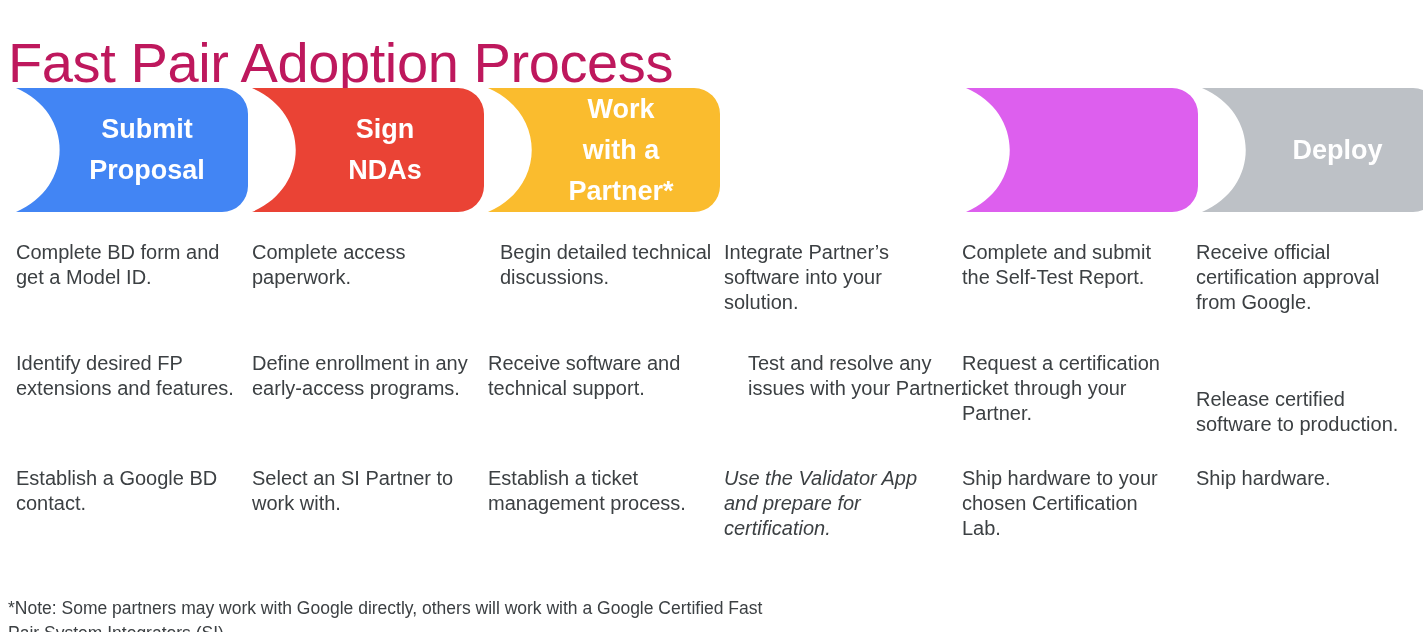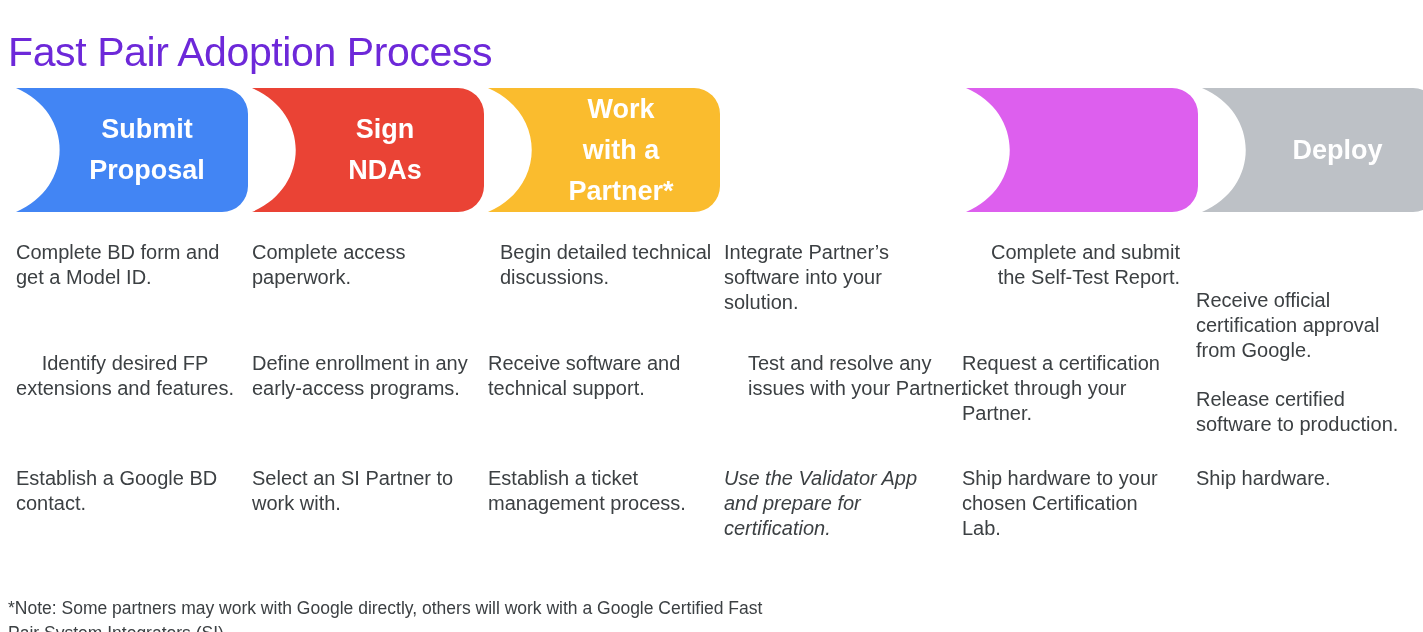--- a/index.html
+++ b/index.html
@@ -15,24 +15,24 @@
     font-family: "Liberation Sans", "DejaVu Sans", sans-serif;
     color: #3c4043;
     position: relative;
   }
 
   
   #page-title {
     position: absolute;
     left: 8px;
     top: -4px;
-    font-size: 41px;
+    font-size: 56px;
     font-weight: 400;
     letter-spacing: -0.4px;
-    color: #6d28d9;
+    color: #be185d;
     white-space: nowrap;
     line-height: 58px;
   }
 
   
   #banner-strip {
     position: absolute;
     left: 16px;
     top: 88px;
     width: 1423px;
@@ -137,43 +137,43 @@
       <svg class="banner-shape" viewBox="0 0 237 124" preserveAspectRatio="none">
         <path d="M 0 0 L 211 0 A 26 26 0 0 1 237 26 L 237 98 A 26 26 0 0 1 211 124 L 0 124 C 58.32000000000001 99.2 58.32000000000001 24.8 0 0 Z" fill="#bdc1c6"></path>
       </svg>
       <div class="banner-label">Deploy</div>
     </div>
   </div>
 
 <div id="columns">
     <div class="column" style="left: 16px; width: 218px;">
       <div class="col-item r0" style="width: 218px;">Complete BD form and get a Model ID.</div>
-      <div class="col-item r1" style="width: 218px; text-align: center;">Identify desired FP extensions and features.</div>
+      <div class="col-item r1" style="width: 218px;">Identify desired FP extensions and features.</div>
       <div class="col-item r2" style="width: 218px;">Establish a Google BD contact.</div>
     </div>
     <div class="column" style="left: 252px; width: 218px;">
       <div class="col-item r0" style="width: 218px;">Complete access paperwork.</div>
       <div class="col-item r1" style="width: 218px;">Define enrollment in any early-access programs.</div>
       <div class="col-item r2" style="width: 218px;">Select an SI Partner to work with.</div>
     </div>
     <div class="column" style="left: 488px; width: 218px;">
       <div class="col-item r0" style="width: 218px; margin-left: 12px;">Begin detailed technical discussions.</div>
       <div class="col-item r1" style="width: 218px;">Receive software and technical support.</div>
       <div class="col-item r2" style="width: 218px;">Establish a ticket management process.</div>
     </div>
     <div class="column" style="left: 724px; width: 222px;">
       <div class="col-item r0" style="width: 222px;">Integrate Partner’s software into your solution.</div>
       <div class="col-item r1" style="width: 222px; margin-left: 24px;">Test and resolve any issues with your Partner.</div>
       <div class="col-item r2" style="width: 222px; font-style: italic;">Use the Validator App and prepare for certification.</div>
     </div>
     <div class="column" style="left: 962px; width: 218px;">
-      <div class="col-item r0" style="width: 218px; text-align: right;">Complete and submit the Self-Test Report.</div>
+      <div class="col-item r0" style="width: 218px;">Complete and submit the Self-Test Report.</div>
       <div class="col-item r1" style="width: 218px;">Request a certification ticket through your Partner.</div>
       <div class="col-item r2" style="width: 218px;">Ship hardware to your chosen Certification Lab.</div>
     </div>
     <div class="column" style="left: 1196px; width: 210px;">
-      <div class="col-item r0" style="width: 210px; margin-top: 48px;">Receive official certification approval from Google.</div>
+      <div class="col-item r0" style="width: 210px;">Receive official certification approval from Google.</div>
       <div class="col-item r1" style="width: 210px; margin-top: 36px;">Release certified software to production.</div>
       <div class="col-item r2" style="width: 210px;">Ship hardware.</div>
     </div>
   </div>
 
 <p id="footnote">*Note: Some partners may work with Google directly, others will work with a Google Certified Fast Pair System Integrators (SI).</p>
 
 </body></html>

